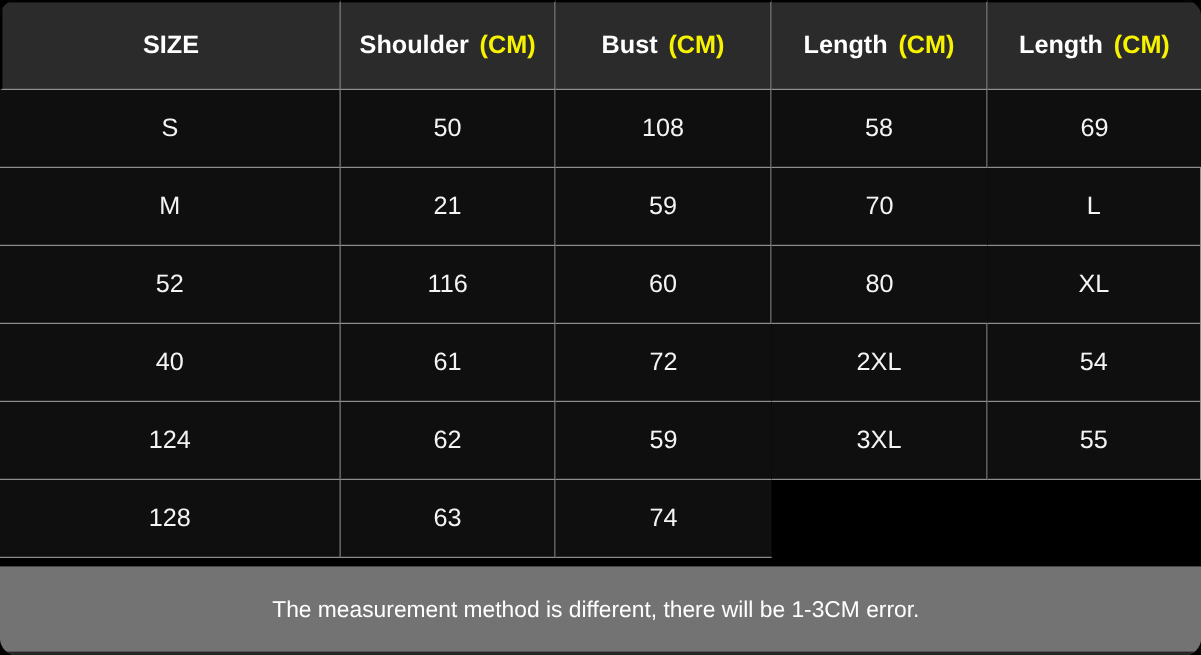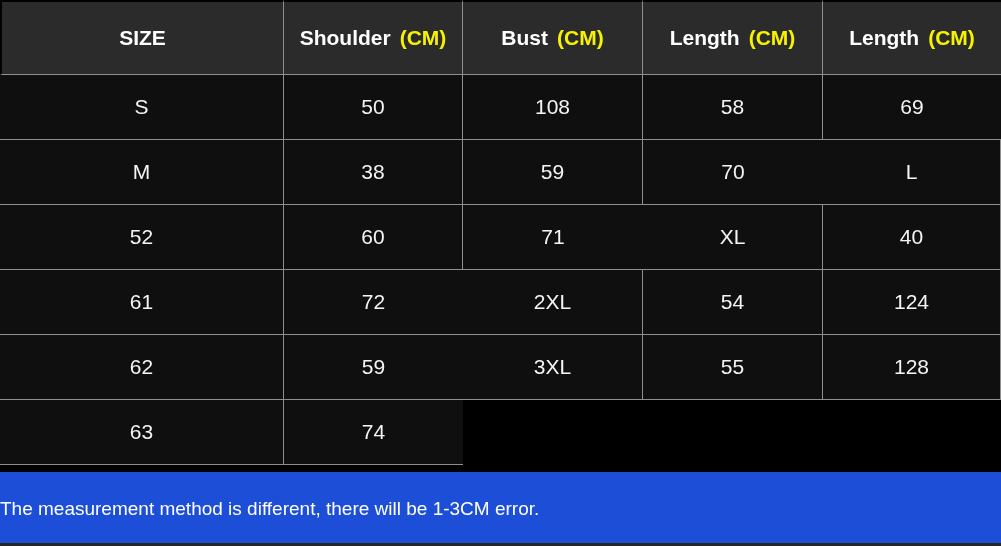--- a/index.html
+++ b/index.html
@@ -8,20 +8,21 @@
     background: #000;
   }
   #screen {
     position: relative;
     width: 1001px;
     height: 546px;
     background: #000;
     font-family: "Liberation Sans", "DejaVu Sans", sans-serif;
     overflow: hidden;
     box-sizing: border-box;
+    border-radius: 14px;
   }
   .size-table {
     display: grid;
     grid-template-columns: 284px 179px 180px 180px 178px;
     grid-auto-rows: auto;
     width: 1001px;
   }
   .cell {
     display: flex;
     align-items: center;
@@ -50,24 +51,24 @@
     color: #f4f4f4;
     font-size: 21px;
     font-weight: normal;
   }
   .footer-area {
     position: absolute;
     left: 0;
     right: 0;
     top: 472px;
     bottom: 0;
-    background: #1d4ed8;
+    background: #737373;
     display: flex;
     align-items: center;
-    justify-content: flex-start;
+    justify-content: center;
     padding-right: 8px;
     box-sizing: border-box;
   }
   .footer-note {
     color: #ffffff;
     font-size: 19px;
     font-weight: normal;
     white-space: nowrap;
   }
   .bottom-strip {
@@ -106,28 +107,29 @@
       <span class="unit">(CM)</span>
     </div>
 
     <div class="cell body-cell">S</div>
     <div class="cell body-cell">50</div>
     <div class="cell body-cell">108</div>
     <div class="cell body-cell">58</div>
     <div class="cell body-cell last-col">69</div>
 
     <div class="cell body-cell">M</div>
-    <div class="cell body-cell">38</div>
+    <div class="cell body-cell">21</div>
     <div class="cell body-cell">59</div>
     <div class="cell body-cell last-col">70</div>
 
     <div class="cell body-cell">L</div>
     <div class="cell body-cell">52</div>
+    <div class="cell body-cell">116</div>
     <div class="cell body-cell">60</div>
-    <div class="cell body-cell last-col">71</div>
+    <div class="cell body-cell last-col">80</div>
 
     <div class="cell body-cell">XL</div>
     <div class="cell body-cell">40</div>
     <div class="cell body-cell">61</div>
     <div class="cell body-cell last-col">72</div>
 
     <div class="cell body-cell">2XL</div>
     <div class="cell body-cell">54</div>
     <div class="cell body-cell">124</div>
     <div class="cell body-cell">62</div>

